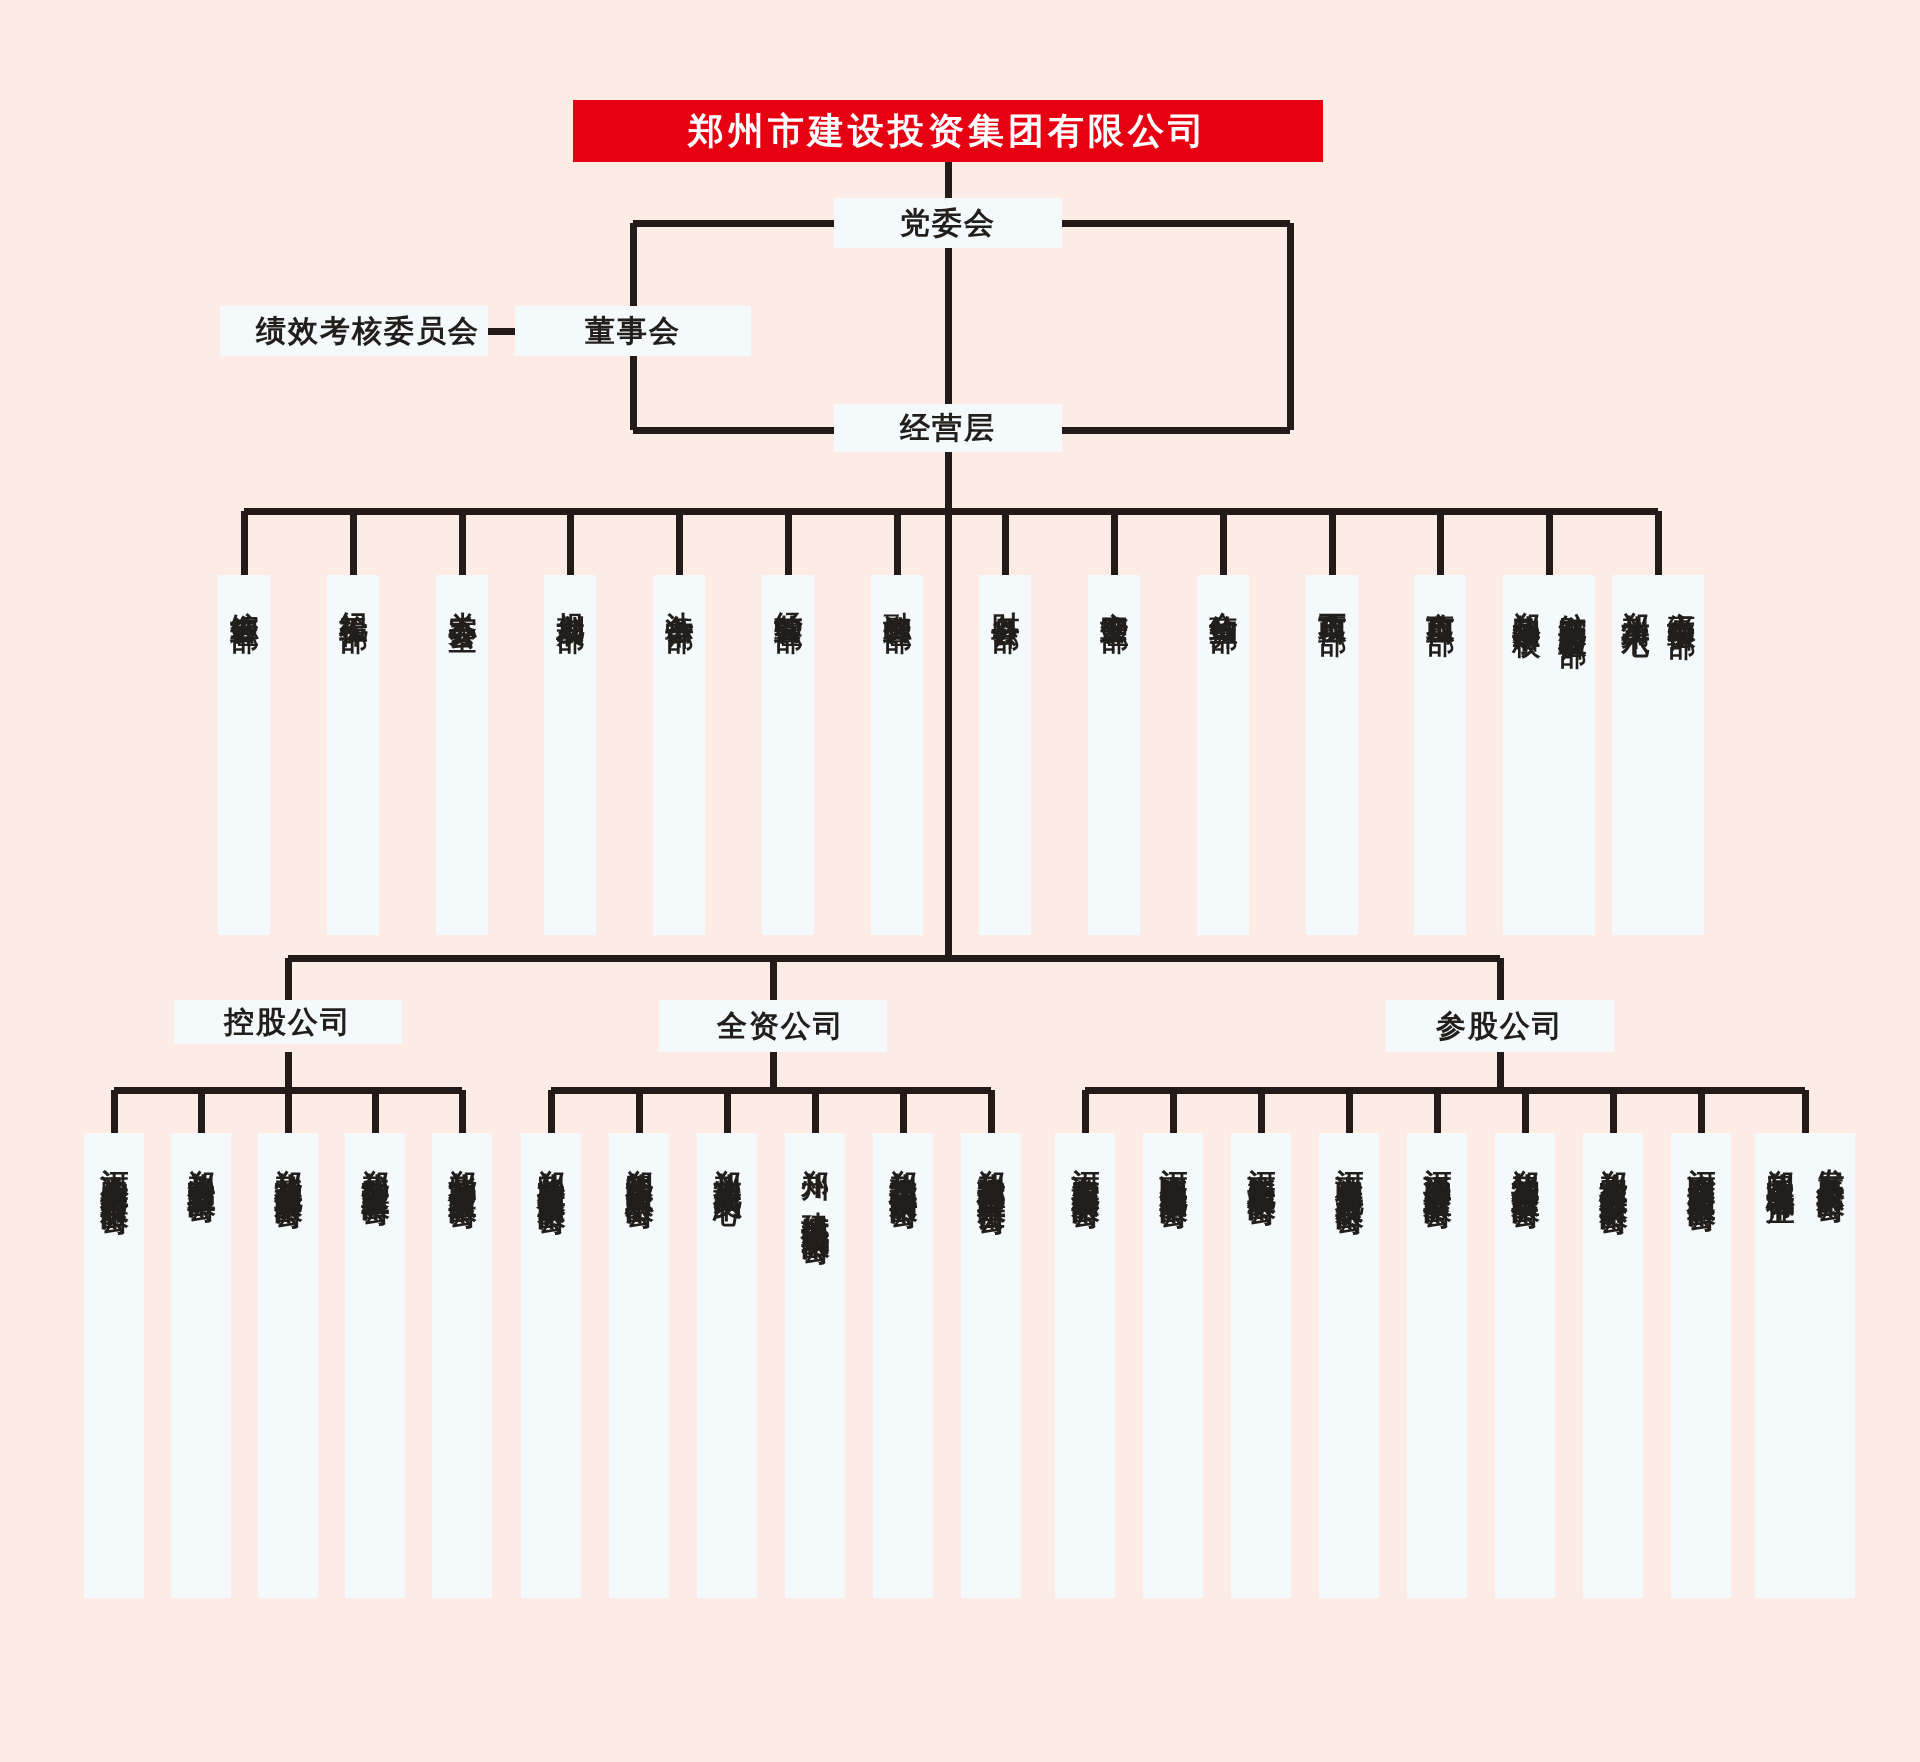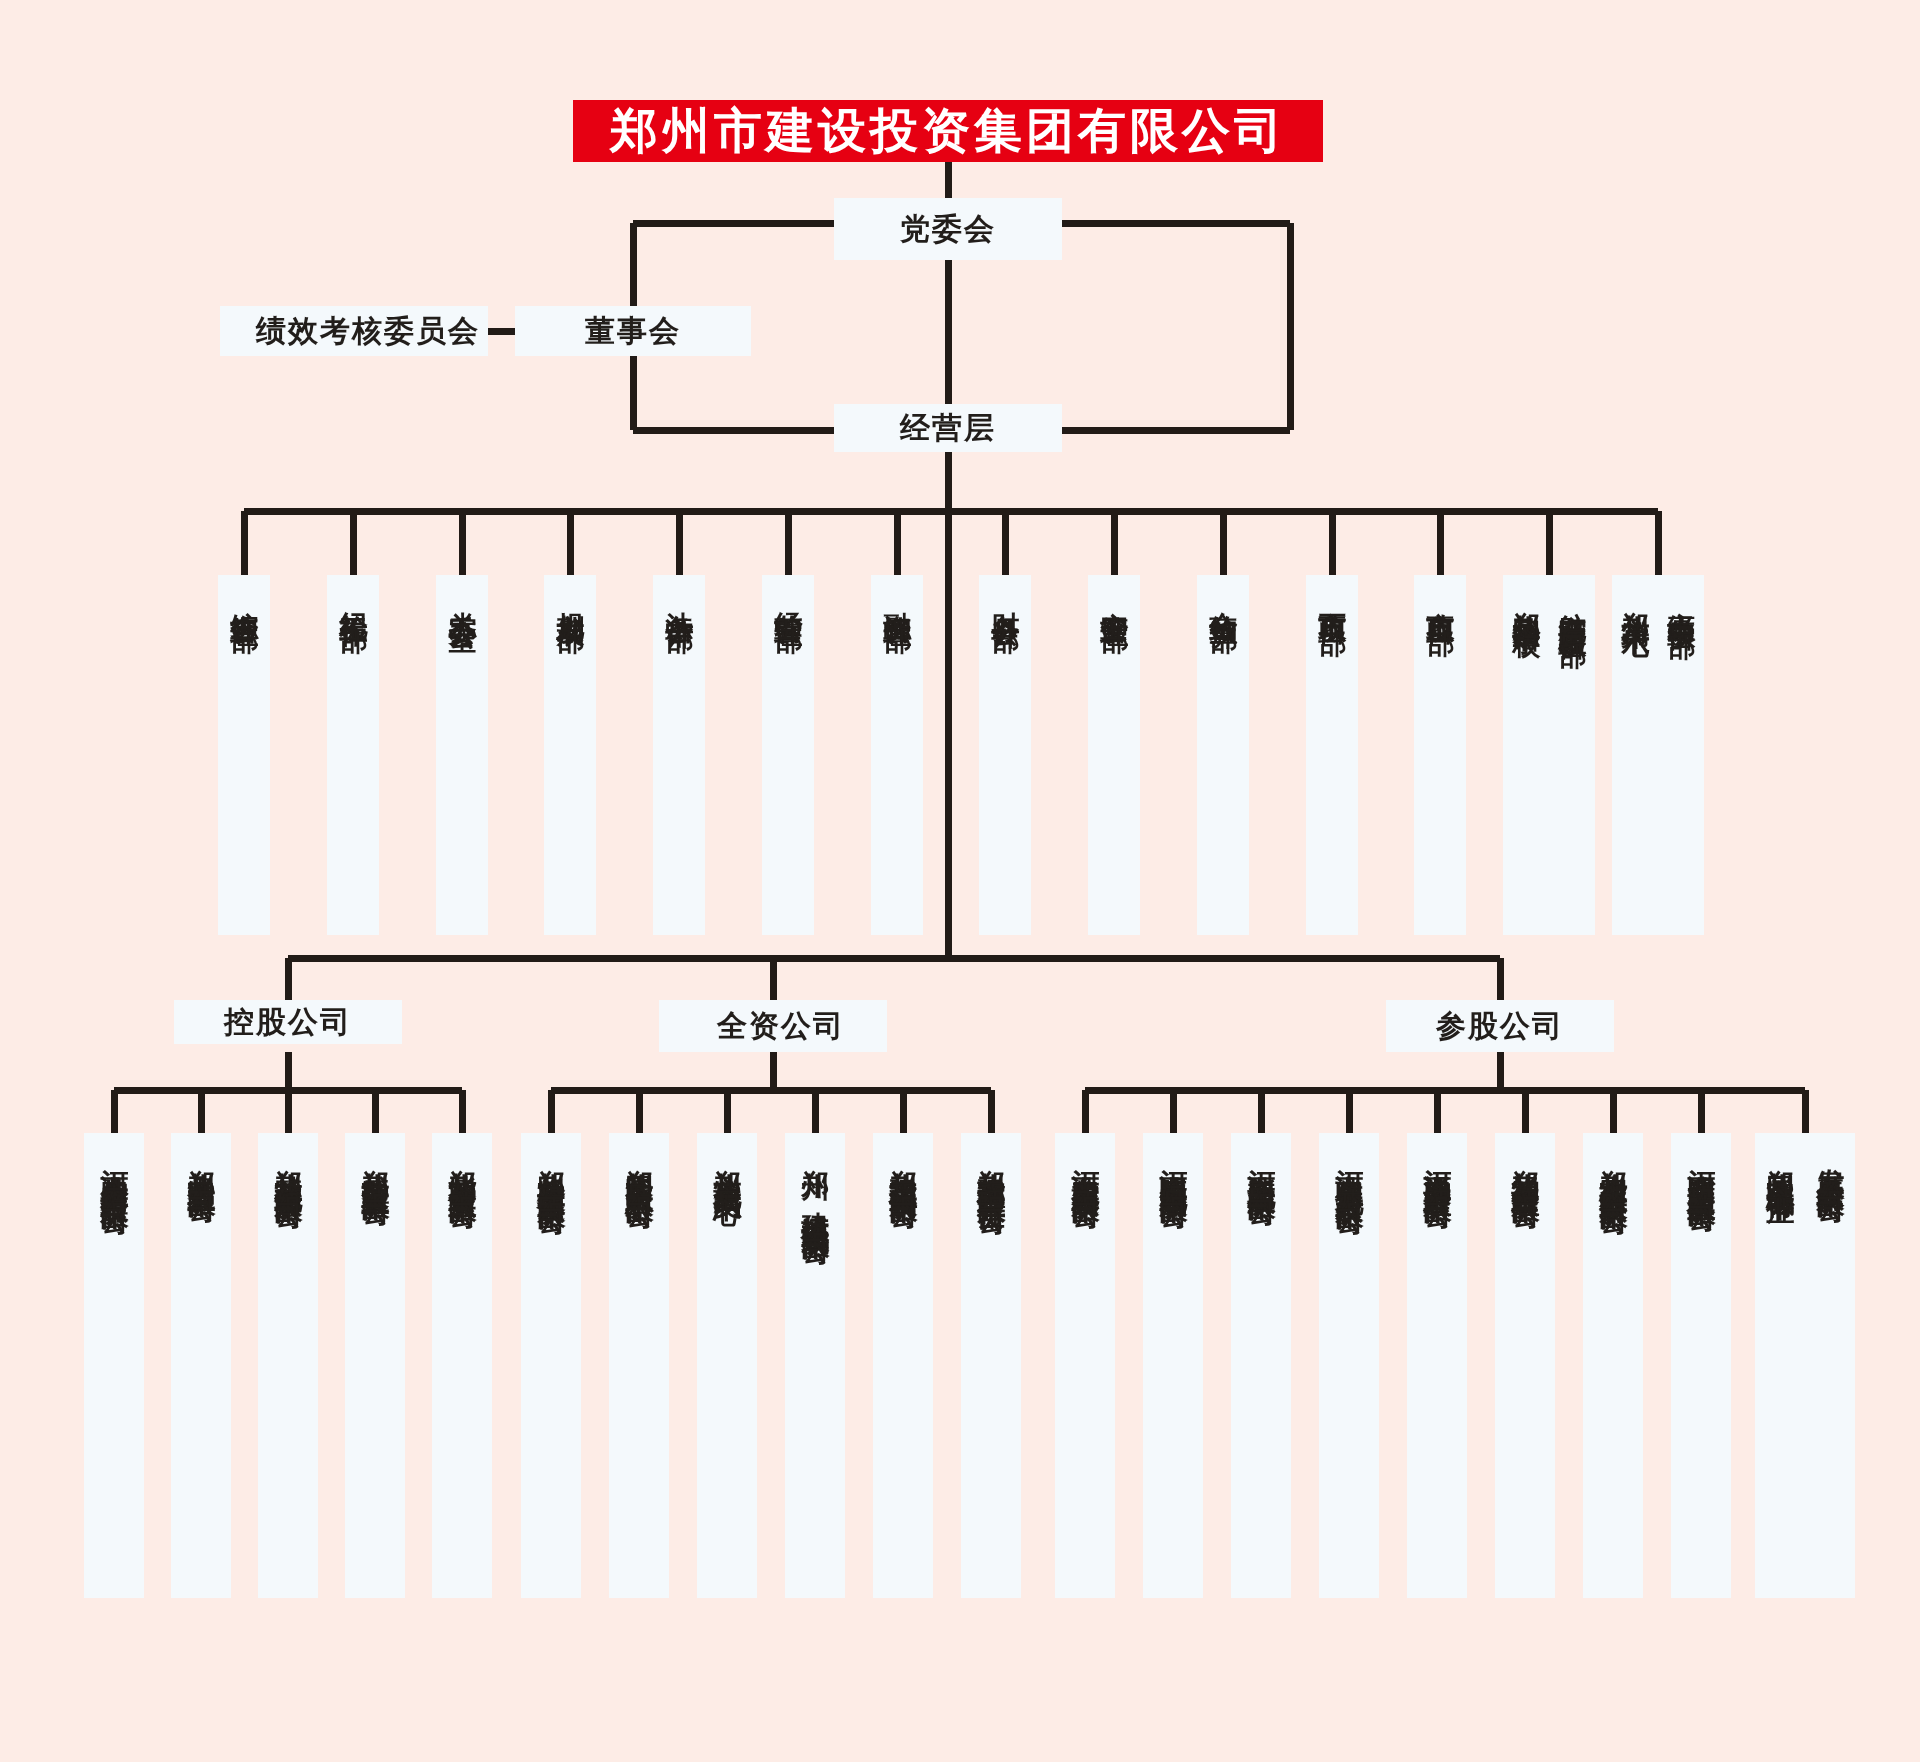--- a/index.html
+++ b/index.html
@@ -16,21 +16,21 @@
     color:var(--text,#221e1b);
     display:flex;align-items:center;justify-content:center;
     font-size:30px;font-weight:600;letter-spacing:2px;
     box-sizing:border-box;white-space:nowrap;
   }
   .banner{
     position:absolute;z-index:2;
     background:var(--banner,#e60012);
     color:var(--bannerText,#ffffff);
     display:flex;align-items:center;justify-content:center;
-    font-size:48px;font-weight:bold;letter-spacing:4px;
+    font-size:36px;font-weight:bold;letter-spacing:4px;
     box-sizing:border-box;white-space:nowrap;
   }
   .vtext{
     position:absolute;z-index:2;
     background:var(--fill,#f4f9fc);
     color:var(--text,#221e1b);
     writing-mode:vertical-lr;text-orientation:upright;
     white-space:pre-line;
     font-size:28px;font-weight:600;letter-spacing:3px;
     padding-top:14px;box-sizing:border-box;
@@ -95,21 +95,21 @@
       <div class="line" style="left: 1521.5px; top: 1090px; width: 7px; height: 43px;"></div>
       <div class="line" style="left: 1609.5px; top: 1090px; width: 7px; height: 43px;"></div>
       <div class="line" style="left: 1697.5px; top: 1090px; width: 7px; height: 43px;"></div>
       <div class="line" style="left: 1801.5px; top: 1090px; width: 7px; height: 43px;"></div>
     </div>
 
   <div class="banner" style="left:573px;top:100px;width:750px;height:62px;">
     <span>郑州市建设投资集团有限公司</span>
   </div>
 
-  <div class="node" style="left:834px;top:198px;width:228px;height:62px;">党委会</div>
+  <div class="node" style="left:834px;top:198px;width:228px;height:50px;">党委会</div>
 
   <div class="node" style="left:220px;top:306px;width:268px;height:50px;padding-left:28px;">绩效考核委员会</div>
 
   <div class="node" style="left:515px;top:306px;width:236px;height:50px;">董事会</div>
 
   <div class="node" style="left:834px;top:404px;width:228px;height:48px;">经营层</div>
 
   <div id="departments">
       <div class="vtext" style="left: 218px; top: 575px; width: 52px; height: 360px; line-height: 52px;">综合管理部</div>
       <div class="vtext" style="left: 327px; top: 575px; width: 52px; height: 360px; line-height: 52px;">纪检工作部</div>

